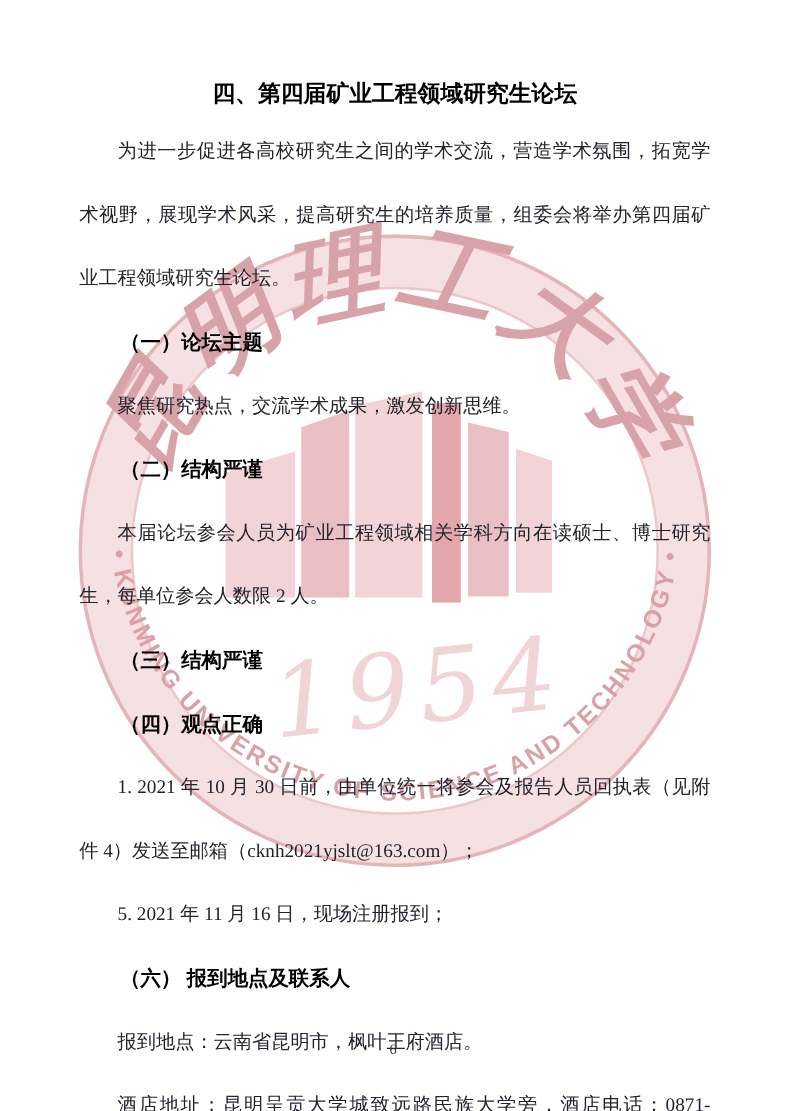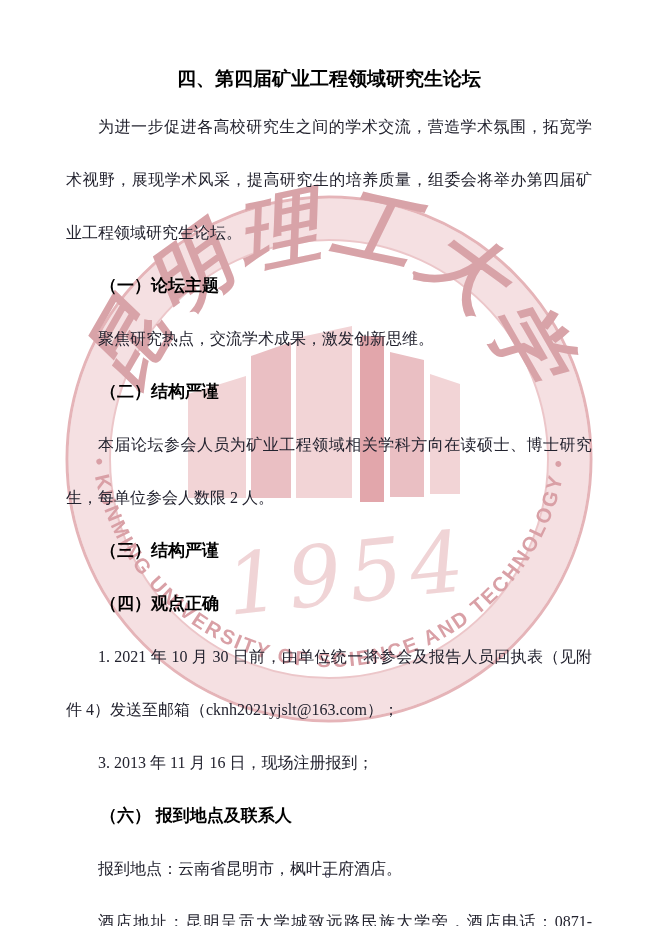--- a/index.html
+++ b/index.html
@@ -83,21 +83,21 @@
     <h1 class="doc-title">四、第四届矿业工程领域研究生论坛</h1>
     <div>
         <p class="blk para">为进一步促进各高校研究生之间的学术交流，营造学术氛围，拓宽学术视野，展现学术风采，提高研究生的培养质量，组委会将举办第四届矿业工程领域研究生论坛。</p>
         <p class="blk heading">（一）论坛主题</p>
         <p class="blk para">聚焦研究热点，交流学术成果，激发创新思维。</p>
         <p class="blk heading">（二）结构严谨</p>
         <p class="blk para">本届论坛参会人员为矿业工程领域相关学科方向在读硕士、博士研究生，每单位参会人数限 2 人。</p>
         <p class="blk heading">（三）结构严谨</p>
         <p class="blk heading">（四）观点正确</p>
         <p class="blk para">1. 2021 年 10 月 30 日前，由单位统一将参会及报告人员回执表（见附件 4）发送至邮箱（cknh2021yjslt@163.com）；</p>
-        <p class="blk para">3. 2013 年 11 月 16 日，现场注册报到；</p>
+        <p class="blk para">5. 2021 年 11 月 16 日，现场注册报到；</p>
         <p class="blk heading">（六） 报到地点及联系人</p>
         <p class="blk para">报到地点：云南省昆明市，枫叶王府酒店。</p>
         <p class="blk para">酒店地址：昆明呈贡大学城致远路民族大学旁，酒店电话：0871-68049800</p>
       </div>
   </div>
 
   <div class="page-number">6</div>
 </div>
 
 </body></html>

